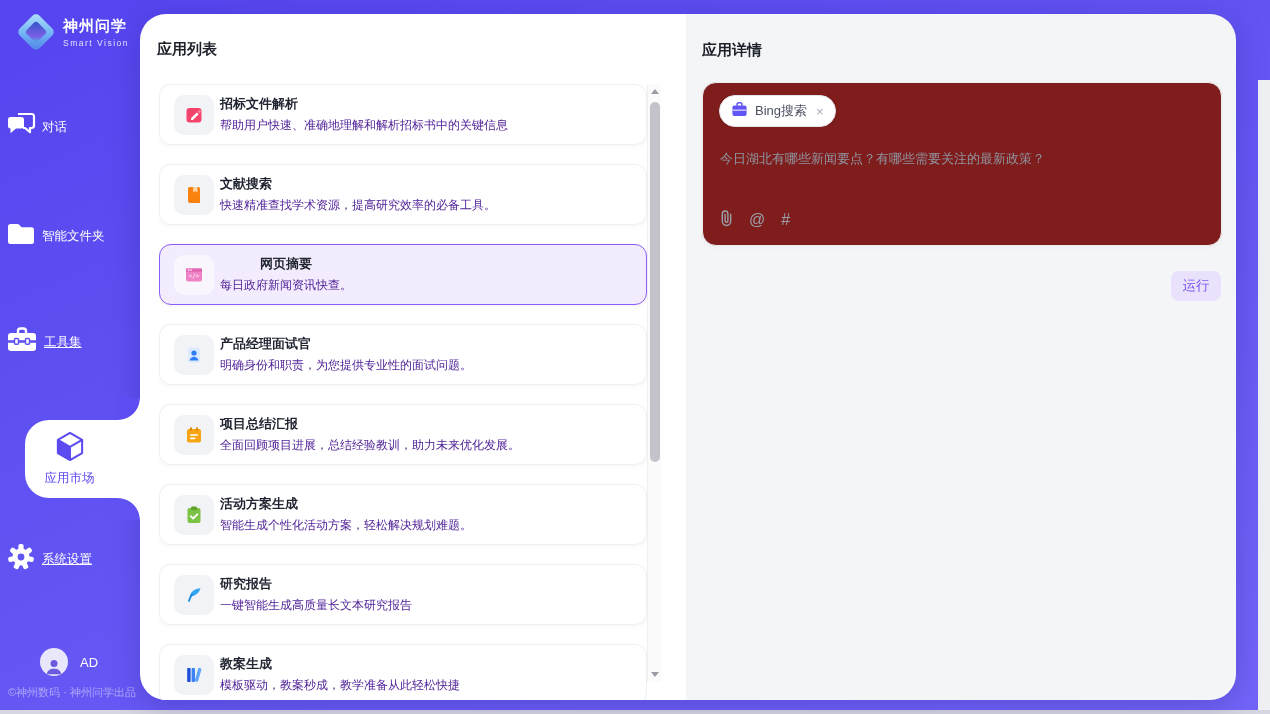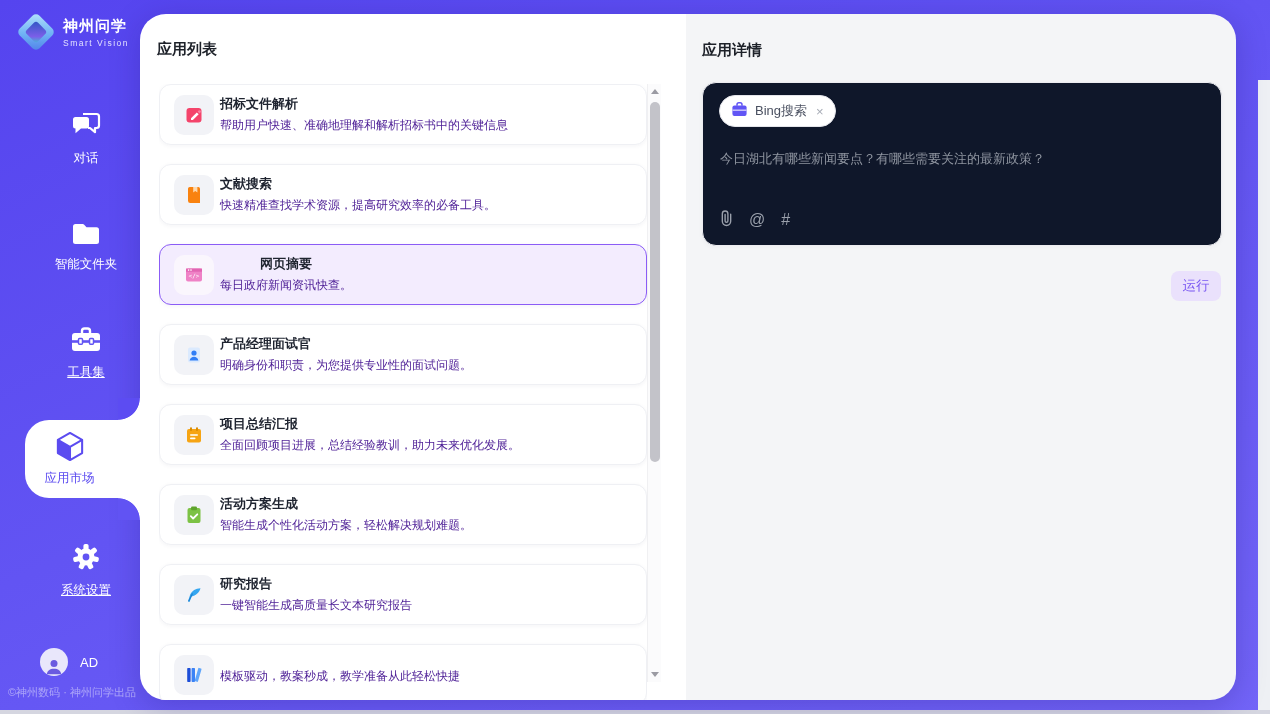--- a/index.html
+++ b/index.html
@@ -36,21 +36,21 @@
 
   
   .scrollbar { position:absolute; left:507px; top:70px; width:14px; height:598px;
     background:#fbfbfc; border-left:1px solid #f0f0f2; }
   .sb-arrow { position:absolute; left:3px; width:0; height:0; border-left:4px solid transparent; border-right:4px solid transparent; }
   .sb-up { top:5px; border-bottom:5px solid #9b9ba3; }
   .sb-down { bottom:5px; border-top:5px solid #9b9ba3; }
   .sb-thumb { position:absolute; left:1.5px; top:18px; width:10px; height:360px; background:#c3c3c9; border-radius:5px; }
 
   
-  .detail-card { position:absolute; left:16px; top:68px; width:520px; height:164px; background:#0f172a;
+  .detail-card { position:absolute; left:16px; top:68px; width:520px; height:164px; background:#7f1d1d;
     border:1px solid #ececf0; border-radius:14px; box-shadow:0 1px 5px rgba(40,40,80,.04); }
   .tool-tag { position:absolute; left:16px; top:12px; height:32px; display:inline-flex; align-items:center;
     gap:7px; padding:0 11px; border:1px solid #e4e5ea; border-radius:17px; background:#fff;
     box-shadow:0 1px 3px rgba(40,40,80,.05); cursor:pointer; }
   .tool-tag-label { font-size:13px; color:#4a5060; }
   .tag-close { font-size:13px; color:#a6abb5; margin-left:2px; cursor:pointer; }
   .query-text { position:absolute; left:17px; top:66px; width:480px; font-size:13px; color:#8f95a0; line-height:1.5; cursor:text; }
   .composer-row { position:absolute; left:17px; bottom:14px; display:flex; align-items:center; gap:16px; }
   .composer-sym { font-size:16px; color:#9aa0ab; cursor:pointer; }
   .run-btn { position:absolute; right:15px; top:257px; width:50px; height:30px; background:#eae1fc;
@@ -60,21 +60,21 @@
   
   .logo { position:absolute; left:18px; top:14px; display:flex; align-items:center; gap:9px; }
   .logo-diamond { position:relative; width:28px; height:28px; margin:4px; transform:rotate(45deg);
     background:linear-gradient(135deg,#b5e3fb 0%,#6fb2f5 55%,#4f7fe8 100%); border-radius:5px; }
   .logo-diamond::after { content:''; position:absolute; left:6px; top:6px; width:16px; height:16px;
     background:linear-gradient(135deg,#2f55c4,#7b5fe8 70%,#46b8d8); border-radius:3px; }
   .logo-texts { display:flex; flex-direction:column; }
   .logo-title { color:#fff; font-size:15px; font-weight:bold; letter-spacing:1px; }
   .logo-sub { color:#e4e2ff; font-size:8.5px; letter-spacing:1.5px; margin-top:2px; }
 
-  .nav-item { position:absolute; left:16px; width:140px; display:flex; flex-direction:column; align-items:center;
+  .nav-item { position:absolute; left:6px; width:140px; display:flex; flex-direction:row; align-items:center;
     gap:6px; cursor:pointer; }
   .nav-label { color:#fff; font-size:12.5px; }
   .nav-label.u { text-decoration:underline; }
 
   .active-blob { position:absolute; left:25px; top:420px; width:115px; height:78px; background:#fff;
     border-radius:24px 0 0 24px; display:flex; flex-direction:column; align-items:center; justify-content:center;
     gap:4px; padding-right:26px; cursor:pointer; }
   .active-blob .nav-label { color:#5b4bf0; }
   .fillet { position:absolute; width:22px; height:22px; }
   .fillet-top { left:118px; top:398px; background:radial-gradient(circle 22px at 0 0,#5c4cf2 0 21.4px,#fff 22.2px); }
@@ -204,20 +204,21 @@
           <span class="app-ico">
             <svg width="20" height="20" viewBox="0 0 20 20">
                 <rect x="3.2" y="3" width="3.4" height="14" rx=".8" fill="#1d4ed8"></rect>
                 <rect x="7.6" y="3" width="3.4" height="14" rx=".8" fill="#3b82f6"></rect>
                 <g transform="rotate(16 14.5 10)">
                   <rect x="12.4" y="3" width="3.4" height="14" rx=".8" fill="#60a5fa"></rect>
                 </g>
               </svg>
           </span>
           <span class="card-texts">
+            <span class="card-title">教案生成</span>
             <span class="card-desc">模板驱动，教案秒成，教学准备从此轻松快捷</span>
           </span>
         </div>
 
       </div>
 
       <div class="scrollbar">
         <div class="sb-arrow sb-up"></div>
         <div class="sb-thumb"></div>
         <div class="sb-arrow sb-down"></div>

